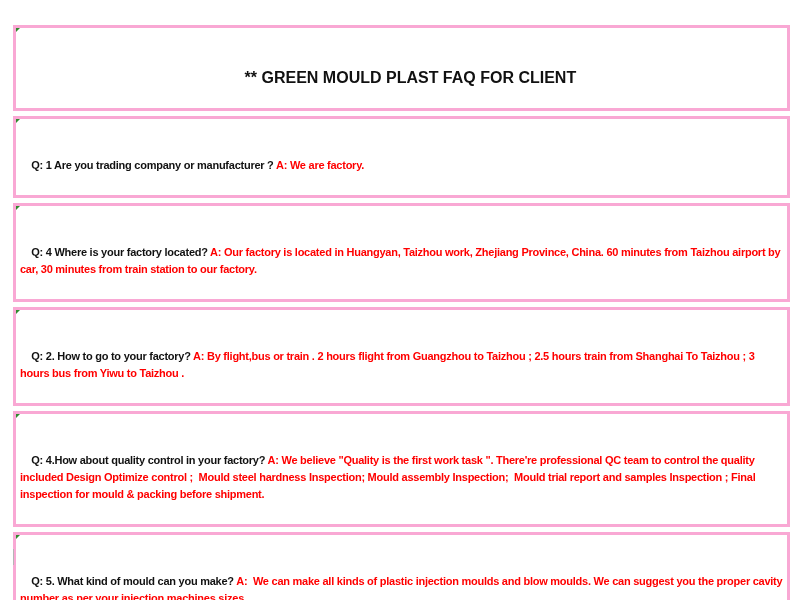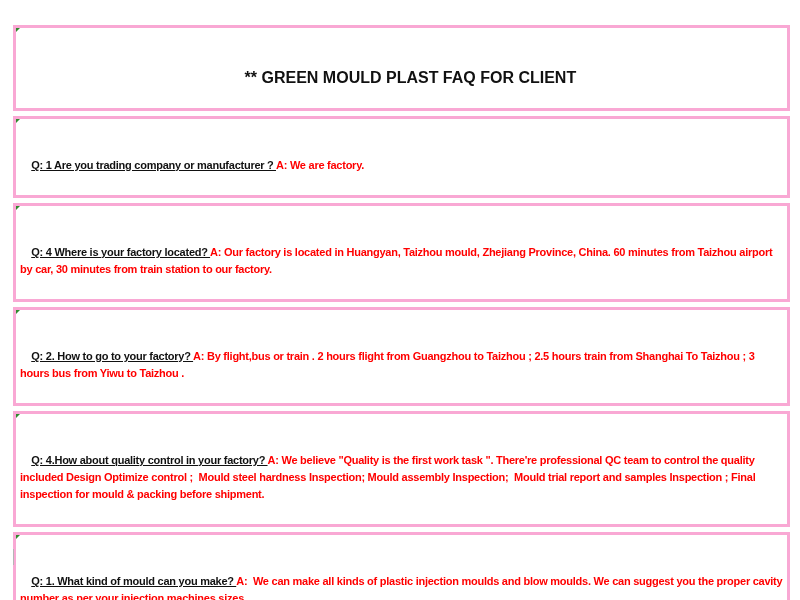--- a/index.html
+++ b/index.html
@@ -16,21 +16,21 @@
     white-space:pre-wrap;
   }
   .row.title{
     text-align:center;font-size:16px;line-height:19px;letter-spacing:0;
     padding:2px 4px;min-height:25px;
   }
   .corner{
     position:absolute;top:0;left:0;width:0;height:0;
     border-top:4px solid #2e8b2e;border-right:4px solid transparent;
   }
-  .q{color:#111111;text-decoration:underline;}
+  .q{color:#111111;}
   .a{color:#ff0000;text-align:center;}
   .u{}
   .stub{
     position:absolute;left:13px;width:1px;height:16px;background:#b5b5b5;
   }
 </style>
 </head>
 <body>
 
 <div class="sheet">
@@ -40,33 +40,33 @@
     <span>** GREEN MOULD PLAST FAQ FOR CLIENT</span>
   </div>
 
   <div class="row qa" style="min-height:28px">
     <span class="corner"></span>
     <span class="q">Q: 1 Are you trading company or manufacturer ? </span><span class="a">A: We are factory.</span>
   </div>
 
   <div class="row qa" style="min-height:46px">
     <span class="corner"></span>
-    <span class="q">Q: 4 Where is your factory located? </span><span class="a">A: Our factory is located in Huangyan, Taizhou mould, Zhejiang Province, China. </span><span class="a u">60</span><span class="a"> minutes from Taizhou airport by car, </span><span class="a u">30</span><span class="a"> minutes from train station to our factory.</span>
+    <span class="q">Q: 4 Where is your factory located? </span><span class="a">A: Our factory is located in Huangyan, Taizhou work, Zhejiang Province, China. </span><span class="a u">60</span><span class="a"> minutes from Taizhou airport by car, </span><span class="a u">30</span><span class="a"> minutes from train station to our factory.</span>
   </div>
 
   <div class="row qa" style="min-height:41px">
     <span class="corner"></span>
     <span class="q">Q: 2. How to go to your factory? </span><span class="a">A: By flight,bus or train . 2 hours flight from Guangzhou to Taizhou ; 2.5 hours train from Shanghai To Taizhou ; 3 hours bus from Yiwu to Taizhou .</span>
   </div>
 
   <div class="row qa" style="min-height:64px">
     <span class="corner"></span>
     <span class="q">Q: 4.How about quality control in your factory? </span><span class="a">A: We believe "Quality is the first work task ". There're professional QC team to control the quality included Design Optimize control ;  Mould steel hardness Inspection; Mould assembly Inspection;  Mould trial report and samples Inspection ; Final inspection for mould &amp; packing before shipment.</span>
   </div>
 
   <div class="row qa" style="min-height:48px">
     <span class="corner"></span>
-    <span class="q">Q: 1. What kind of mould can you make? </span><span class="a">A:  We can make all kinds of plastic injection moulds and blow moulds. We can suggest you the proper cavity number as per your injection machines sizes.</span>
+    <span class="q">Q: 5. What kind of mould can you make? </span><span class="a">A:  We can make all kinds of plastic injection moulds and blow moulds. We can suggest you the proper cavity number as per your injection machines sizes.</span>
   </div>
 
 </div>
 
 <div class="stub" style="top:549px"></div>
 
 </body></html>

